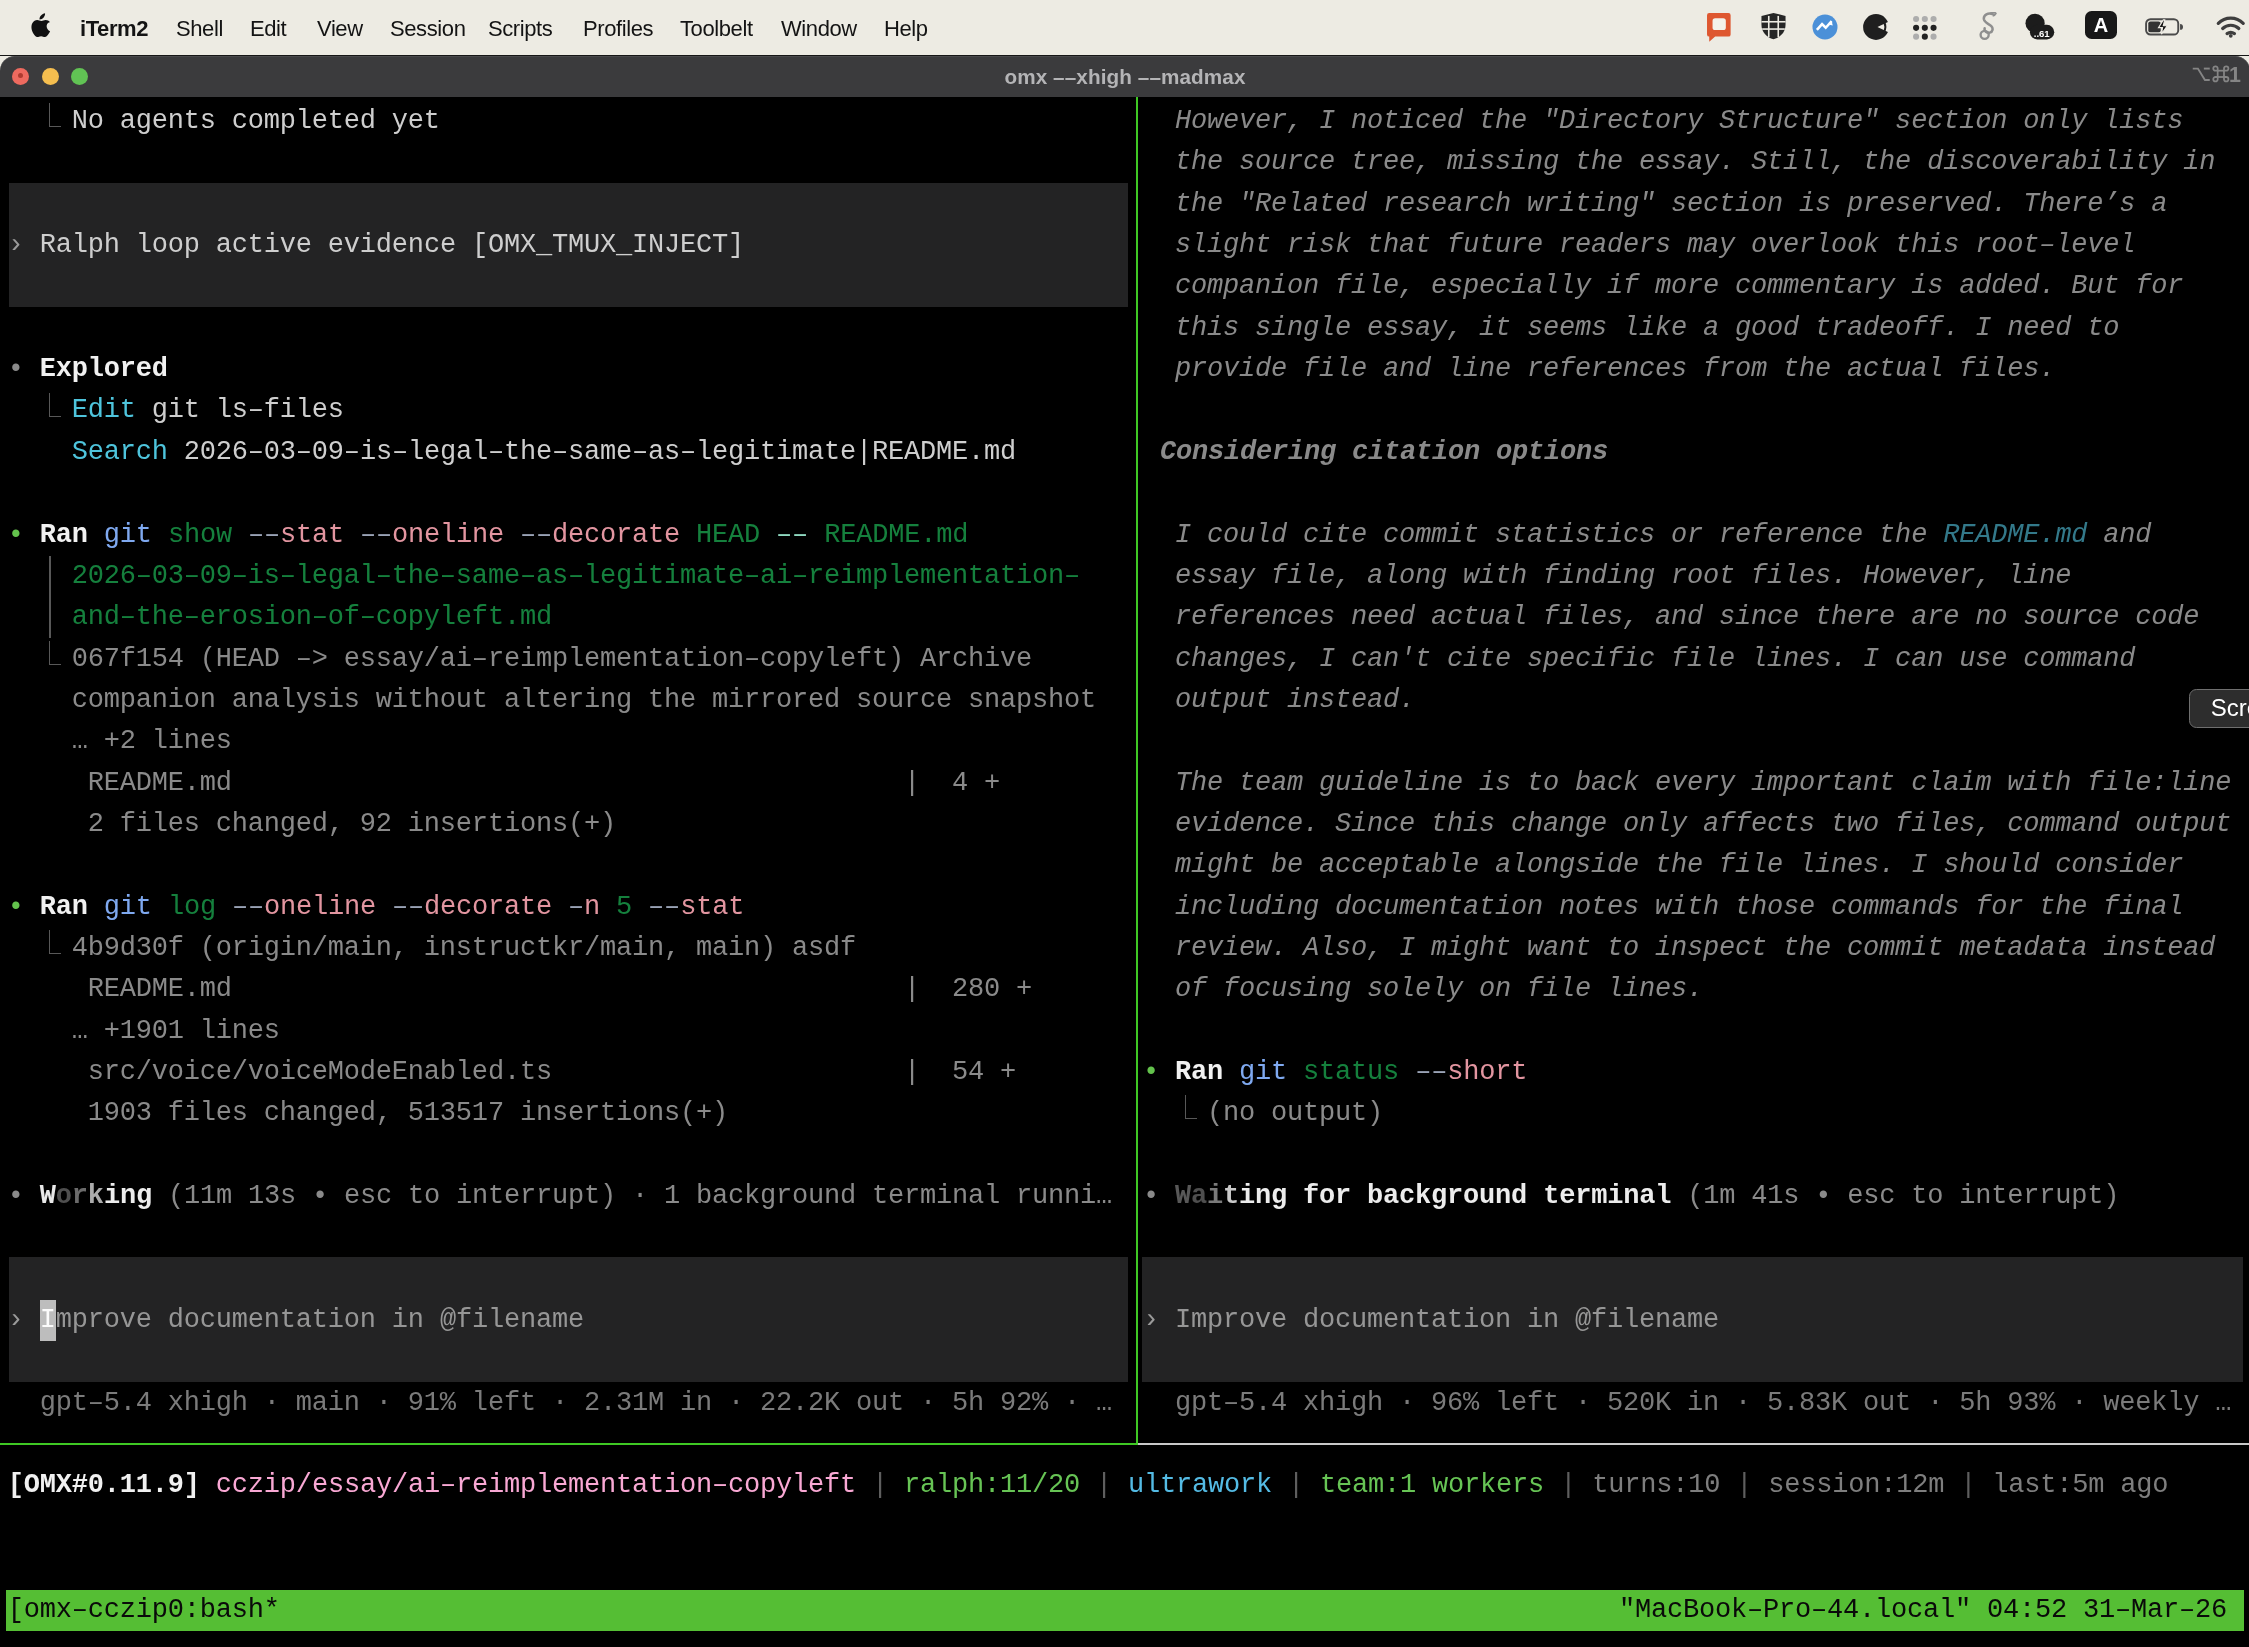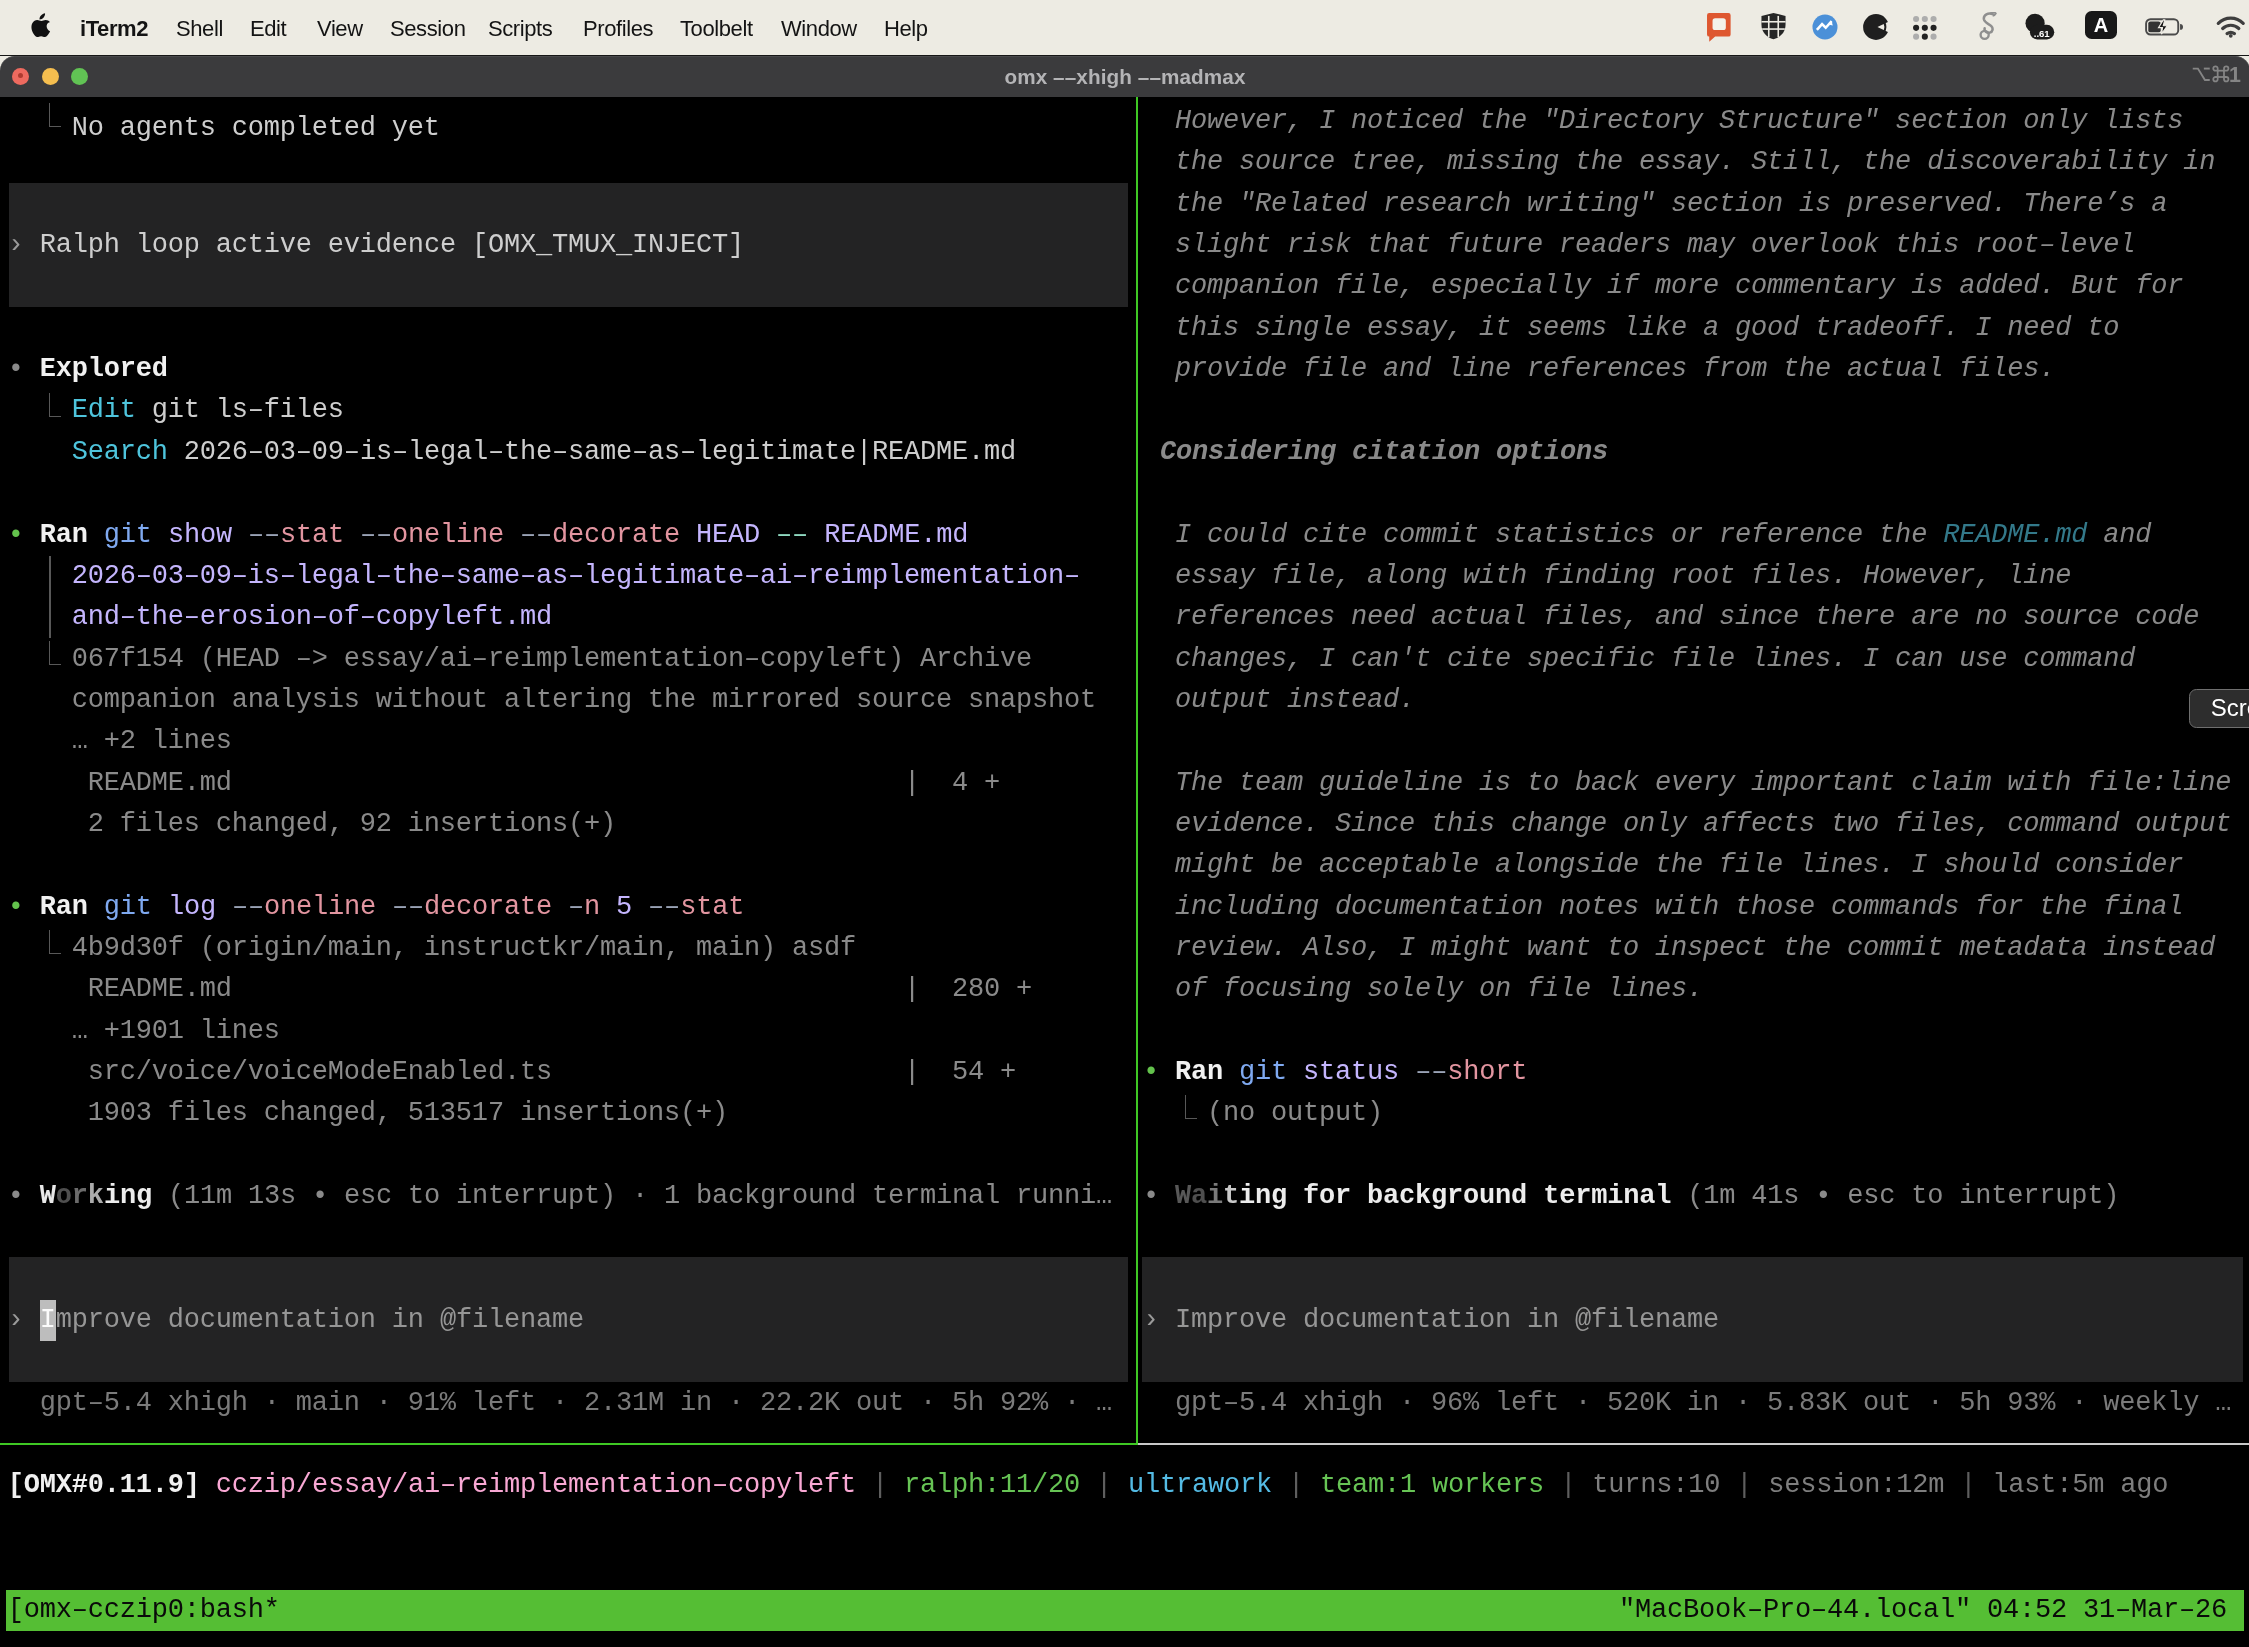--- a/index.html
+++ b/index.html
@@ -14,21 +14,21 @@
 #tbarback {position:absolute;left:0;top:56px;width:2250px;height:19px;background:#EDEBE3}
 #titlebar {position:absolute;left:0;top:56px;width:2250px;height:41px;background:#3B3B3D;border-radius:14.8px 14.8px 0 0;border-top:1.5px solid #4A4A4C}
 .tlh {position:absolute;border-radius:50%}
 #title {position:absolute;left:0;top:56px;width:2250px;height:41px;text-align:center;line-height:41px;
  font-family:"Liberation Sans",sans-serif;font-weight:bold;font-size:20.7px;color:#B4B4B6;letter-spacing:0.1px}
 .tnum {position:absolute;left:2229px;top:63px;font-family:"Liberation Sans",sans-serif;font-weight:bold;font-size:21.4px;color:#858585}
 #term {position:absolute;left:0;top:97px;width:2250px;height:1550px;background:#000}
 .r {position:absolute;height:41px;line-height:41px;font-size:27px;letter-spacing:-0.2px;white-space:pre;color:#8E8E8E}
 .g {color:#8A8A8A} .lg {color:#CECECE}
 .w {color:#F1F1F1;font-weight:bold}
-.cy {color:#4EC4DC} .bl {color:#7FA9F0} .lv {color:#c4b5fd}
+.cy {color:#4EC4DC} .bl {color:#7FA9F0} .lv {color:#15803d}
 .pk {color:#E295A0} .dsh {color:#9AA3B6} .mint {color:#8FD9C0}
 .gb {color:#63C24C} .yb {color:#8A8A8A} .pr {color:#9A9A9A} .ig {color:#969696}
 .it {font-style:italic} .bi {font-weight:bold}
 .tl {position:absolute;width:11.8px;height:23.6px;border-left:1.5px solid #585858;border-bottom:1.5px solid #585858}
 .tv {position:absolute;width:1.5px;height:41px;background:#585858}
 .cur {display:inline-block;width:16px;height:41px;background:#BDBDBD;color:#FBFBFB;letter-spacing:0;vertical-align:top}
 .st {color:#7B7B7B}
 .sc {color:#f9a8d4} .sgr {color:#67C455} .sbl {color:#54BBE4} .sgy {color:#7E7E7E} .sep {color:#5E5E5E}
 .box {position:absolute;background:#232324}
 #divider {position:absolute;left:1136px;top:0px;width:1.5px;height:1346px;background:#3FC824}
@@ -145,21 +145,21 @@
 <div class="tnum">1</div>
 <div id="term">
 <div class="box" style="left:8.9px;top:86px;width:1119px;height:124px"></div>
 <div class="box" style="left:8.9px;top:1160px;width:1119px;height:125px"></div>
 <div class="box" style="left:1142px;top:1160px;width:1101px;height:125px"></div>
 <div id="divider"></div>
 <div id="botgreen"></div>
     <div id="botgray"></div>
 <div id="tmuxbar"></div>
 </div>
-<div class="r " style="left:7.8px;top:108px"><span class="lg">    No agents completed yet</span></div>
+<div class="r " style="left:7.8px;top:101px"><span class="lg">    No agents completed yet</span></div>
 <div class="r " style="left:7.8px;top:225px"><span class="pr">› </span><span class="lg">Ralph loop active evidence [OMX_TMUX_INJECT]</span></div>
 <div class="r " style="left:7.8px;top:349px"><span class="yb">• </span><span class="w">Explored</span></div>
 <div class="r " style="left:7.8px;top:390px">    <span class="cy">Edit</span><span class="lg"> git ls–files</span></div>
 <div class="r " style="left:7.8px;top:432px">    <span class="cy">Search</span><span class="lg"> 2026–03–09–is–legal–the–same–as–legitimate|README.md</span></div>
 <div class="r " style="left:7.8px;top:515px"><span class="gb">• </span><span class="w">Ran</span> <span class="bl">git</span> <span class="lv">show</span> <span class="dsh">––</span><span class="pk">stat</span> <span class="dsh">––</span><span class="pk">oneline</span> <span class="dsh">––</span><span class="pk">decorate</span> <span class="lv">HEAD</span> <span class="mint">––</span> <span class="lv">README.md</span></div>
 <div class="r " style="left:7.8px;top:556px"><span class="lv">    2026–03–09–is–legal–the–same–as–legitimate–ai–reimplementation–</span></div>
 <div class="r " style="left:7.8px;top:597px"><span class="lv">    and–the–erosion–of–copyleft.md</span></div>
 <div class="r " style="left:7.8px;top:639px"><span class="g">    067f154 (HEAD –&gt; essay/ai–reimplementation–copyleft) Archive</span></div>
 <div class="r " style="left:7.8px;top:680px"><span class="g">    companion analysis without altering the mirrored source snapshot</span></div>
 <div class="r " style="left:7.8px;top:721px"><span class="g">    … +2 lines</span></div>

